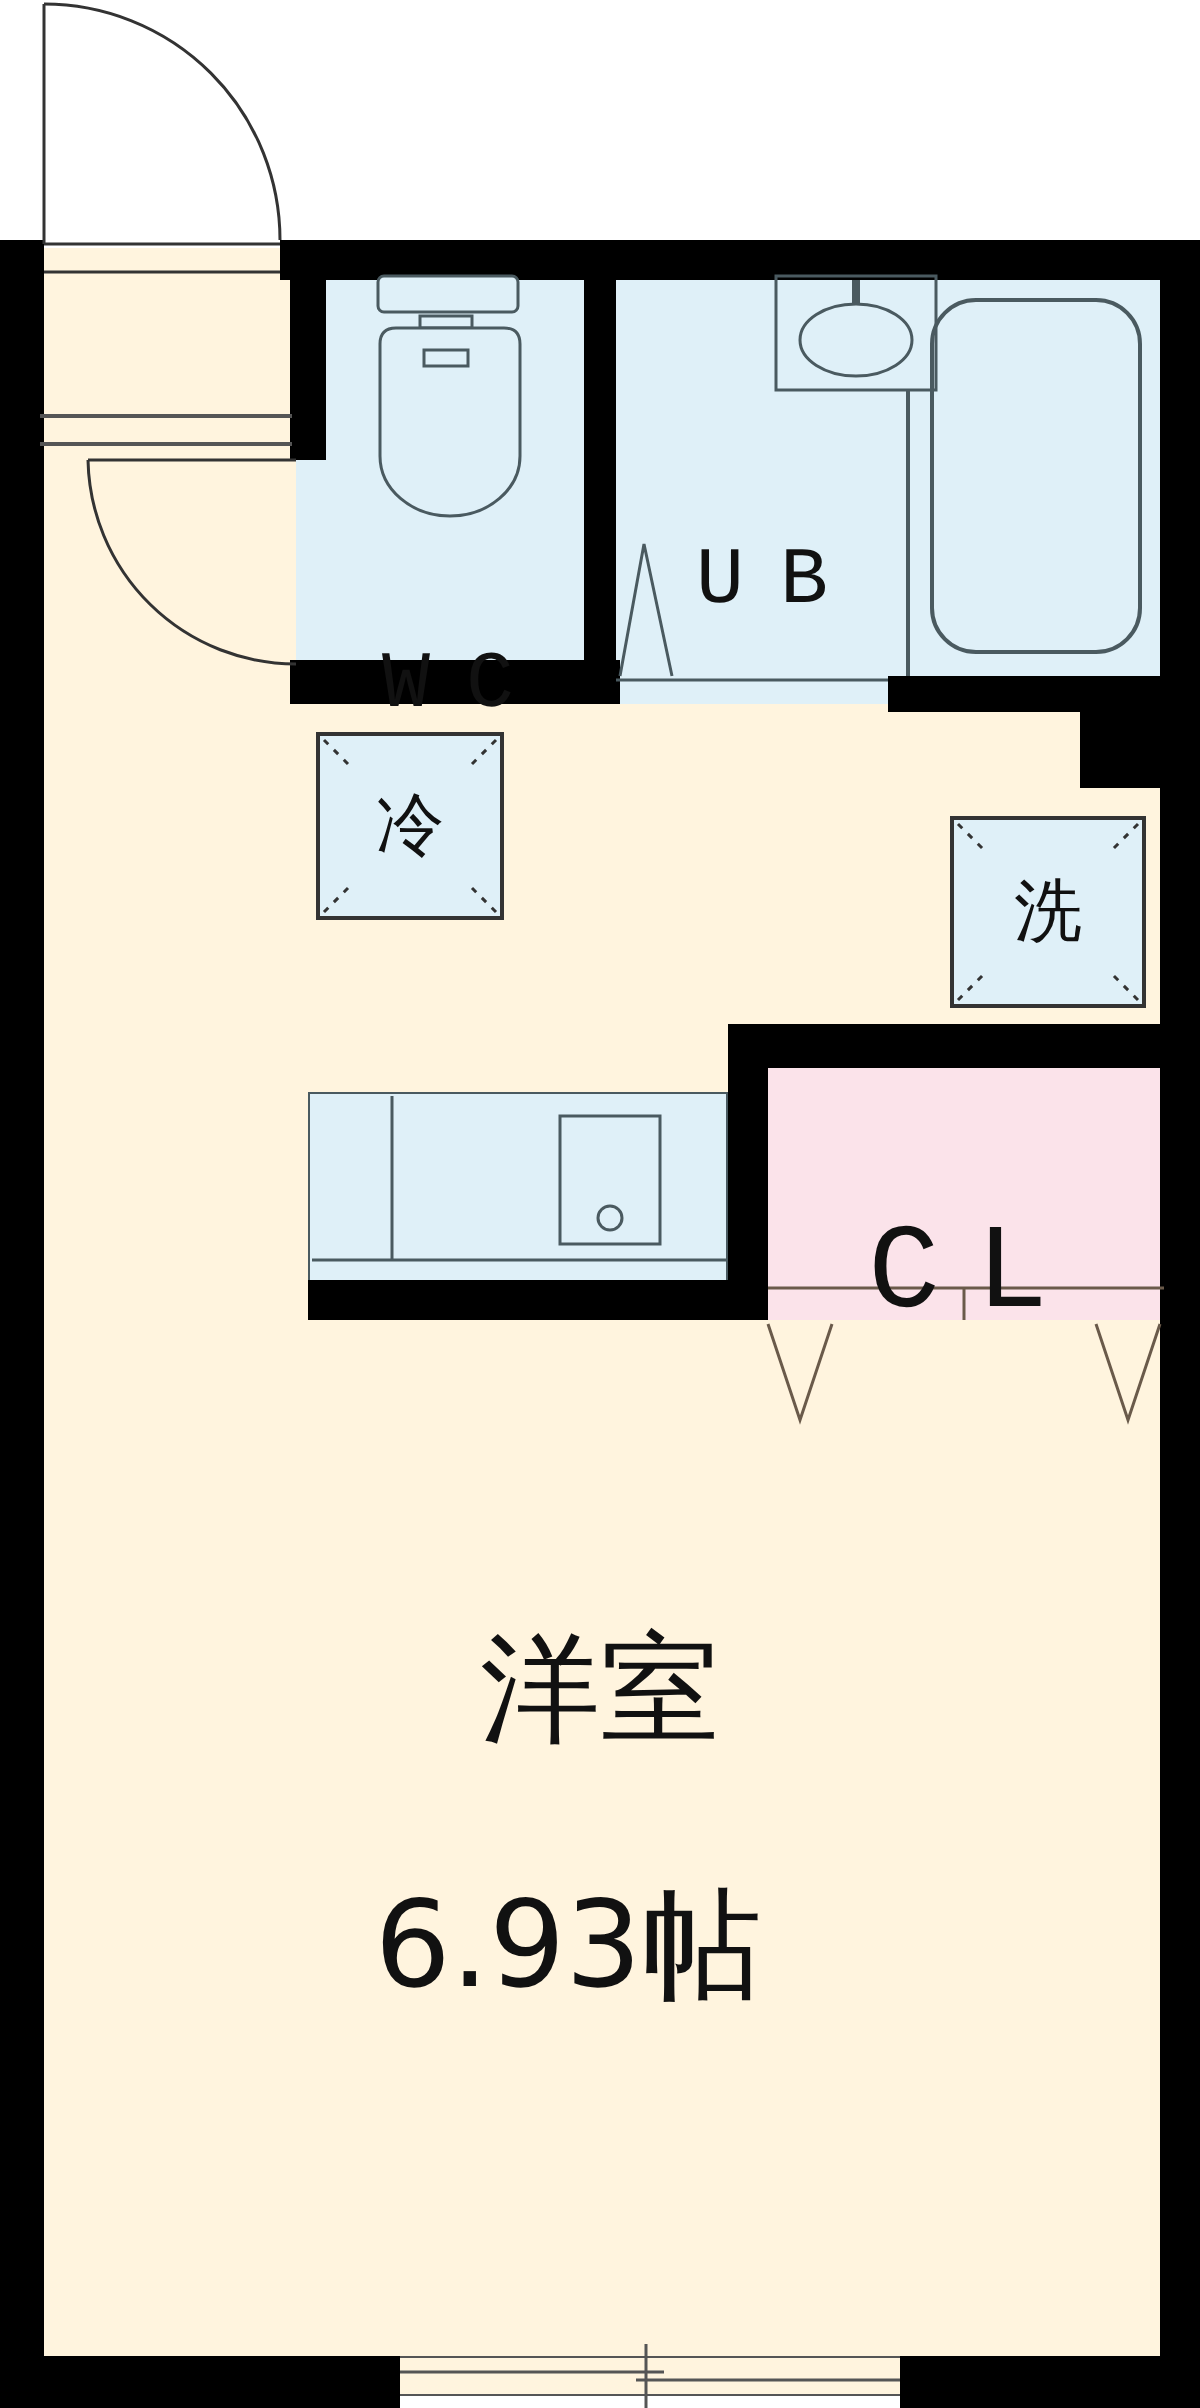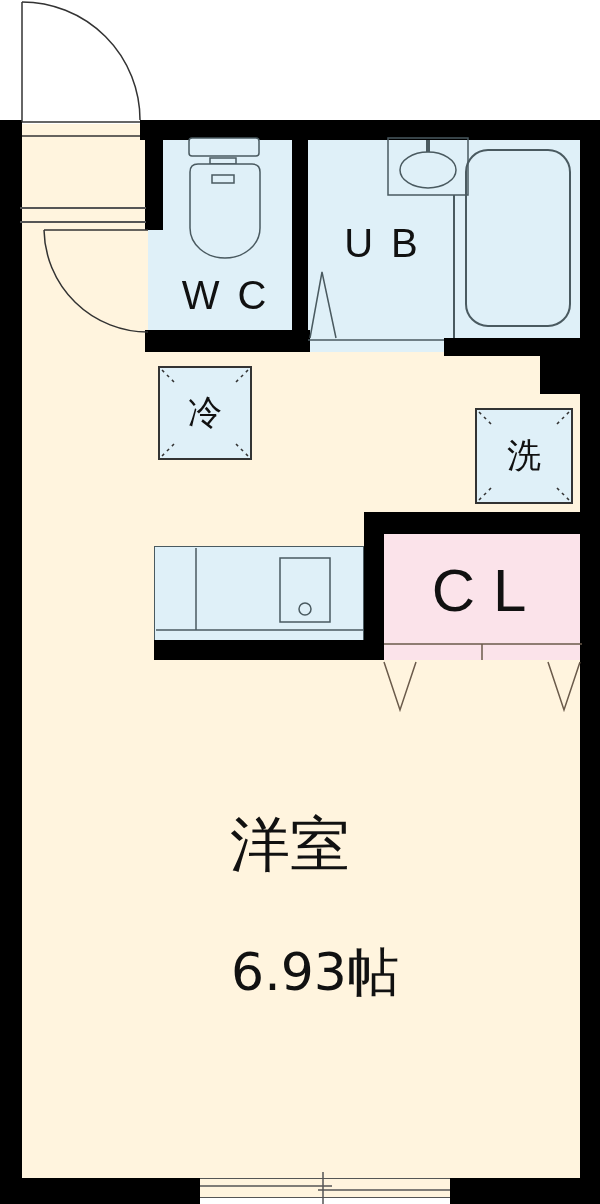--- a/index.html
+++ b/index.html
@@ -3,21 +3,21 @@
 <meta charset="utf-8">
 <style>
   html,body{margin:0;padding:0;background:#ffffff;}
   body{width:600px;height:1204px;position:relative;overflow:hidden;font-family:"DejaVu Sans","Liberation Sans",sans-serif;}
   .abs{position:absolute;box-sizing:border-box;}
   .wall{background:#000;}
   .floor{background:#fff4de;}
   .wet{background:#dff0f8;}
   .closet{background:#fbe3ea;}
   .label{position:absolute;color:#111;display:flex;align-items:center;justify-content:center;white-space:nowrap;}
-  .latin{font-family:Liberation Sans, sans-serif;letter-spacing:18px;}
+  .latin{font-family:Liberation Mono, monospace;letter-spacing:18px;margin-top:48px;}
   .appl{position:absolute;box-sizing:border-box;background:#dff0f8;border:2px solid #333;}
   svg{position:absolute;left:0;top:0;}
 </style>
 </head>
 <body>
 
 <div class="abs floor" style="left:18px;top:130px;width:565px;height:1048px;"></div>
 <div class="abs floor" style="left:22px;top:124px;width:118px;height:18px;"></div>
 
 <div class="abs wet" style="left:160px;top:138px;width:132px;height:202px;"></div>
@@ -127,14 +127,14 @@
   <g stroke="#555" stroke-width="1.5">
     <line x1="200" y1="1186" x2="332" y2="1186"></line>
     <line x1="318" y1="1190" x2="450" y2="1190"></line>
     <line x1="323" y1="1172" x2="323" y2="1204"></line>
   </g>
 </svg>
 
 <span class="label latin" style="left:168px;top:270px;width:130px;height:50px;font-size:40px;text-align:right;">WC</span>
 <span class="label latin" style="left:330px;top:218px;width:120px;height:50px;font-size:40px;">UB</span>
 <span class="label latin" style="left:418px;top:562px;width:140px;height:56px;font-size:60px;">CL</span>
-<span class="label" style="left:190px;top:800px;width:200px;height:90px;font-size:60px;">洋室</span>
-<span class="label" style="left:165px;top:928px;width:300px;height:90px;font-size:52px;">6.93帖</span>
+<span class="label" style="left:200px;top:800px;width:200px;height:90px;font-size:60px;">洋室</span>
+<span class="label" style="left:134px;top:928px;width:300px;height:90px;font-size:60px;">6.93帖</span>
 
 </body></html>

